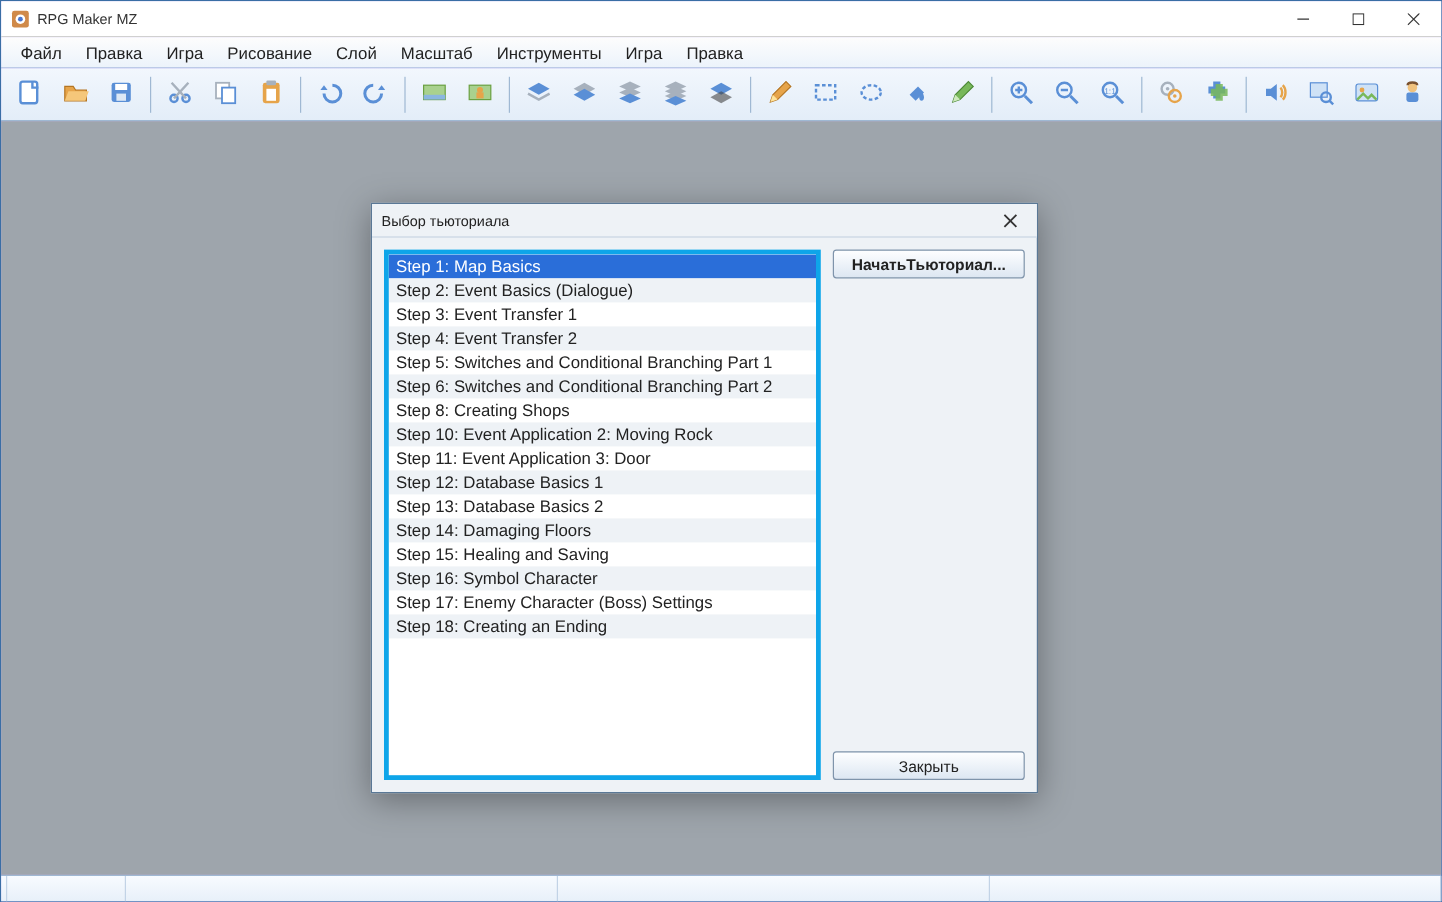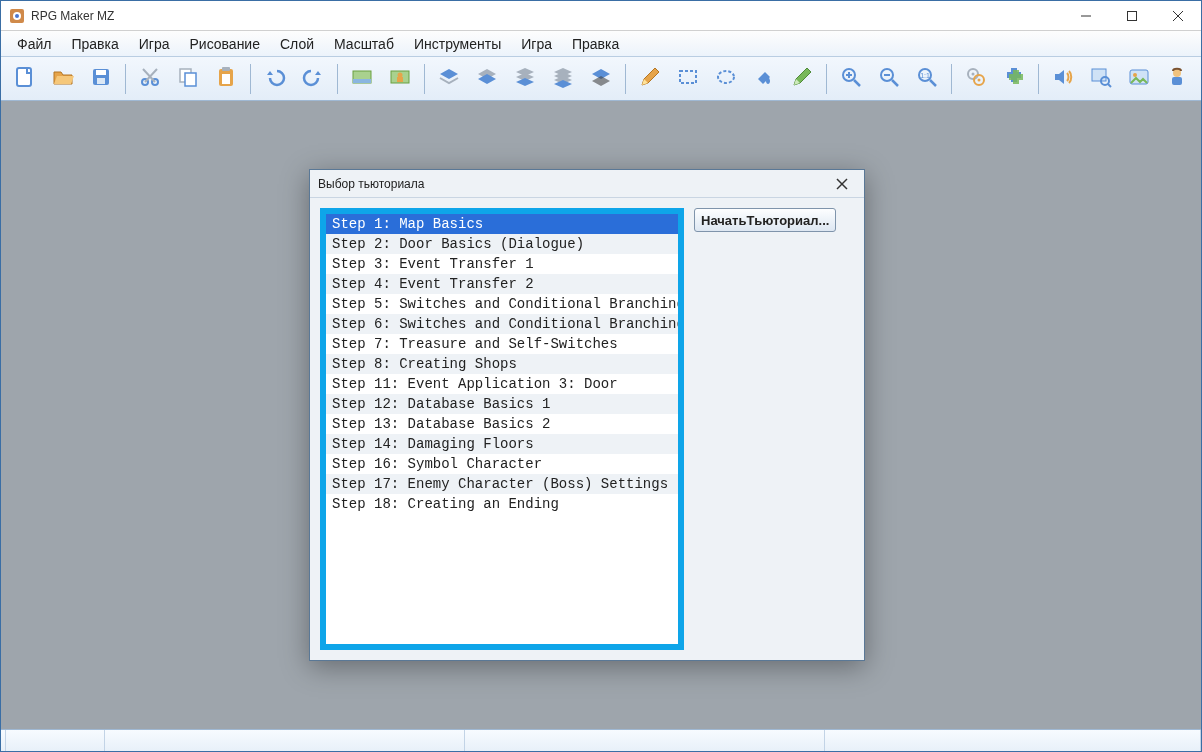--- a/index.html
+++ b/index.html
@@ -24,25 +24,25 @@
   
   .statusbar { height:22px; border-top:1px solid #9fb8d3; background:linear-gradient(#f7fbff,#e8f0f9); display:flex; align-items:stretch;}
   .status-cell { border-right:1px solid #c2d3e6; flex:0 0 auto; width:100px; height:100%;}
   .status-cell.first { border-left:1px solid #c2d3e6; margin-left:4px;}
   
   .dialog { position:absolute; left:308px; top:68px; width:556px; height:492px; background:#eef2f6; border:1px solid #5a7896; box-shadow:0 6px 26px rgba(0,0,0,0.35); display:flex; flex-direction:column;}
   .dlg-title { height:28px; display:flex; align-items:center; padding:0 8px; border-bottom:1px solid #c9d5e2; background:#eef2f6;}
   .dlg-title span { font-size:12px; color:#222;}
   .dlg-close { margin-left:auto; width:28px; height:28px; display:flex; align-items:center; justify-content:center;}
   .dlg-body { flex:1; padding:10px; display:flex; gap:10px;}
-  .listbox { flex:1; background:#fff; border:6px solid #0ea5e9; font-family: Liberation Mono, monospace; font-size:14px; overflow-y:scroll; line-height:20px; color:#222;}
+  .listbox { flex:1; background:#fff; border:4px solid #0ea5e9; font-family: Liberation Sans, sans-serif; font-size:14px; overflow-y:scroll; line-height:20px; color:#222;}
   .list-item { padding:0 6px; white-space:nowrap; height:20px; display:flex; align-items:center;}
   .list-item:nth-child(even){ background:#eef2f6;}
   .list-item.selected { background:#2a6ed9; color:#fff;}
-  .dlg-side { width:160px; display:flex; flex-direction:row; gap:8px;}
+  .dlg-side { width:160px; display:flex; flex-direction:column; gap:8px;}
   .dlg-btn { height:24px; border:1px solid #7f94ab; border-radius:3px; background:linear-gradient(#fdfeff,#dde7f2); font-size:13px; color:#222; display:flex; align-items:center; justify-content:center; padding:0 6px; overflow:hidden; white-space:nowrap; text-overflow:ellipsis;}
   .dlg-btn.primary { font-weight:bold;}
   .dlg-side .spacer { flex:1;}
   
   .listbox::-webkit-scrollbar { width:16px;}
   .listbox::-webkit-scrollbar-track { background:#f0f0f0; border-left:1px solid #c9d0d8;}
   .listbox::-webkit-scrollbar-thumb { background:#c6cdd5; border:1px solid #97a2ad;}
   .listbox::-webkit-scrollbar-button { height:16px; background:#e7ebef; border:1px solid #b0b9c2;}
 </style>
 </head>
@@ -298,38 +298,40 @@
         <div class="dlg-close">
           <svg width="12" height="12">
               <line x1="1" y1="1" x2="11" y2="11" stroke="#333" stroke-width="1.5"></line>
               <line x1="11" y1="1" x2="1" y2="11" stroke="#333" stroke-width="1.5"></line>
             </svg>
         </div>
       </div>
       <div class="dlg-body">
         <div class="listbox" id="tutorial-list">
             <div class="list-item selected">Step 1: Map Basics</div>
-            <div class="list-item">Step 2: Door Basics (Dialogue)</div>
+            <div class="list-item">Step 2: Event Basics (Dialogue)</div>
             <div class="list-item">Step 3: Event Transfer 1</div>
             <div class="list-item">Step 4: Event Transfer 2</div>
             <div class="list-item">Step 5: Switches and Conditional Branching Part 1</div>
             <div class="list-item">Step 6: Switches and Conditional Branching Part 2</div>
-            <div class="list-item">Step 7: Treasure and Self-Switches</div>
             <div class="list-item">Step 8: Creating Shops</div>
+            <div class="list-item">Step 10: Event Application 2: Moving Rock</div>
             <div class="list-item">Step 11: Event Application 3: Door</div>
             <div class="list-item">Step 12: Database Basics 1</div>
             <div class="list-item">Step 13: Database Basics 2</div>
             <div class="list-item">Step 14: Damaging Floors</div>
+            <div class="list-item">Step 15: Healing and Saving</div>
             <div class="list-item">Step 16: Symbol Character</div>
             <div class="list-item">Step 17: Enemy Character (Boss) Settings</div>
             <div class="list-item">Step 18: Creating an Ending</div>
           </div>
         <div class="dlg-side">
           <div class="dlg-btn primary">НачатьТьюториал...</div>
           <div class="spacer"></div>
+          <div class="dlg-btn">Закрыть</div>
         </div>
       </div>
     </div>
   </div>
 
   <div class="statusbar">
     <div class="status-cell first"></div>
     <div class="status-cell" style="width:360px"></div>
     <div class="status-cell" style="width:360px"></div>
     <div class="status-cell" style="flex:1"></div>

